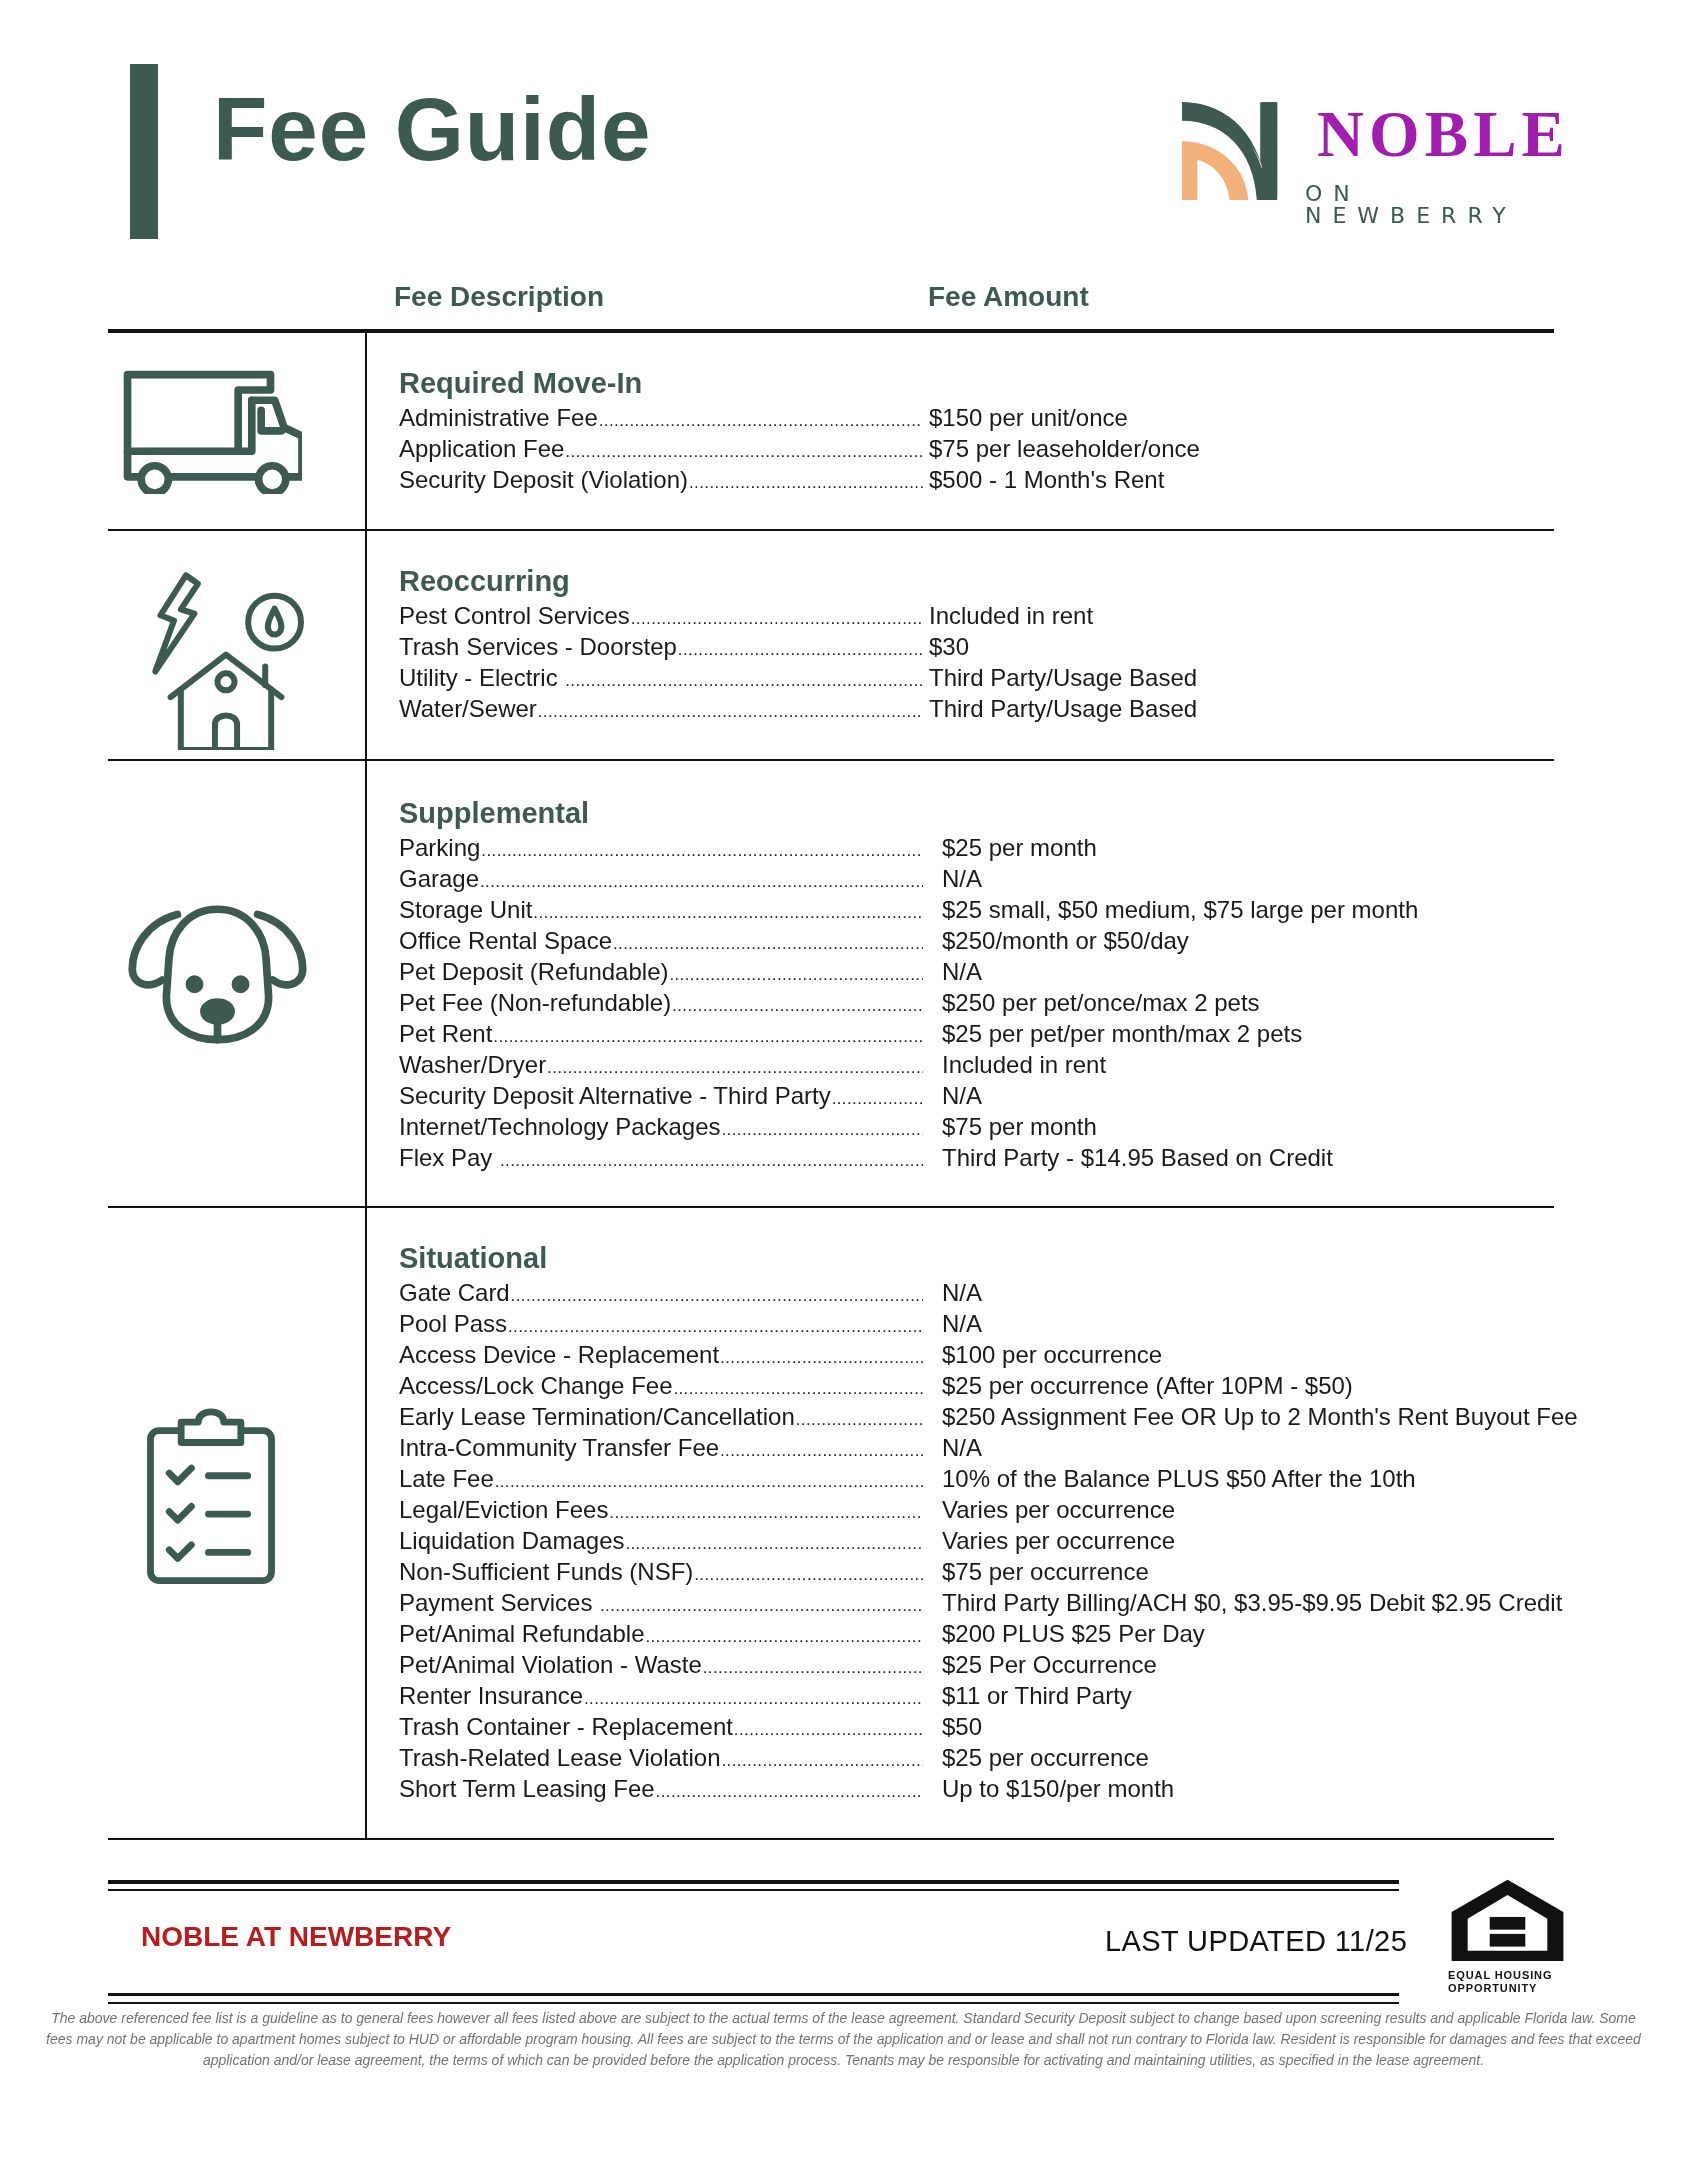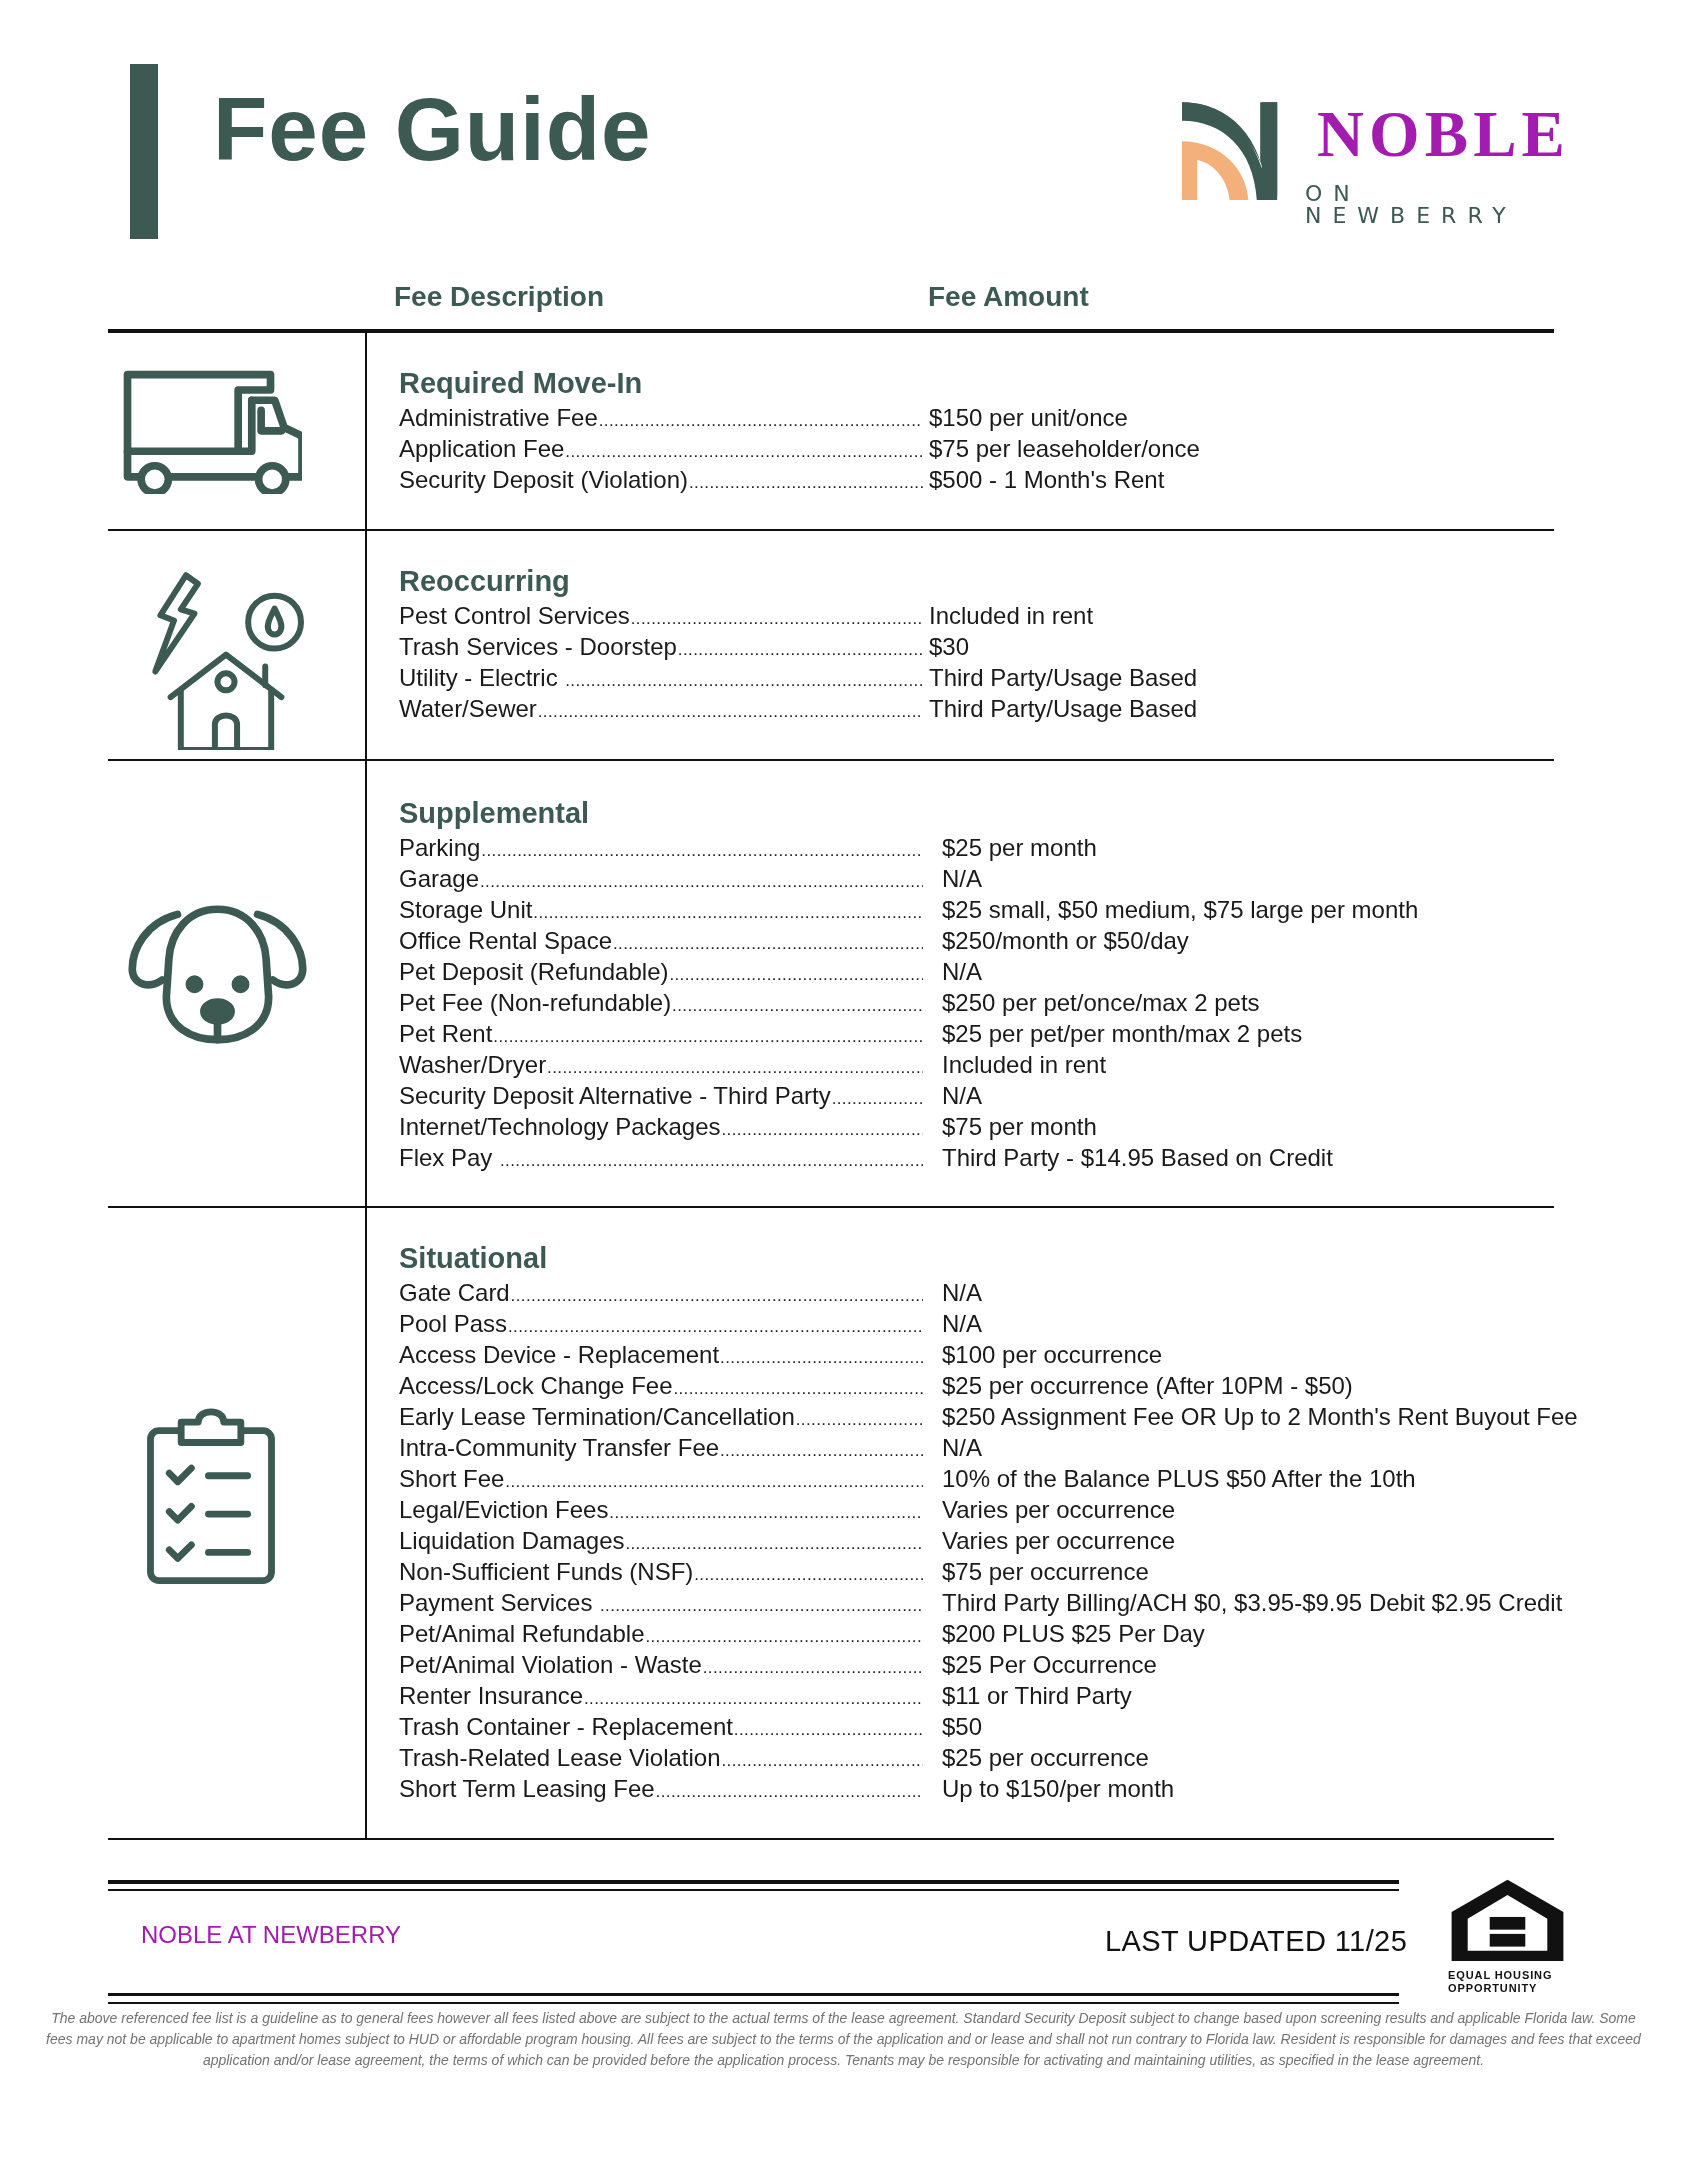--- a/index.html
+++ b/index.html
@@ -19,21 +19,21 @@
   .sec-title { font-size: 29px; font-weight: bold; color: #3d5a52; height: 37px; line-height: 37px; }
   .fee-row { position: relative; height: 31px; line-height: 31px; font-size: 24px; white-space: nowrap; }
   .fee-desc { position: absolute; left: 0; width: 524px; overflow: hidden; }
   .fee-desc::after {
     content: "..................................................................................................................................................................";
     font-size: 17px; letter-spacing: 0.4px; color: #1a1a1a; margin-left: 0.9px;
   }
   .fee-amt { position: absolute; white-space: nowrap; }
   .icon { position: absolute; }
   .footer-rule { position: absolute; left: 108px; width: 1291px; background: #111; }
-  .footer-name { position: absolute; left: 141px; top: 1921px; font-size: 24px; font-weight: normal; color: #a21caf; }
+  .footer-name { position: absolute; left: 141px; top: 1921px; font-size: 28px; font-weight: bold; color: #b91c1c; }
   .footer-date { position: absolute; left: 1105px; top: 1925px; font-size: 29px; color: #111; letter-spacing: 0.4px; }
   .eho { position: absolute; left: 1448px; top: 1878px; width: 119px; }
   .eho-text { font-size: 11px; font-weight: bold; text-align: left; line-height: 12.8px; letter-spacing: 0.9px; color: #111; }
   .disclaimer { position: absolute; left: 43px; top: 2008px; width: 1601px; font-size: 14px; font-style: italic; text-align: center; line-height: 21px; color: #737373; font-family: "Liberation Sans", sans-serif; }
 </style>
 </head>
 <body>
 
 <div class="accent-bar"></div>
 <div class="title">Fee Guide</div>
@@ -203,21 +203,21 @@
     </div>
   <div class="fee-row">
       <span class="fee-desc">Early Lease Termination/Cancellation</span>
       <span class="fee-amt" style="left:543px;">$250 Assignment Fee OR Up to 2 Month's Rent Buyout Fee</span>
     </div>
   <div class="fee-row">
       <span class="fee-desc">Intra-Community Transfer Fee</span>
       <span class="fee-amt" style="left:543px;">N/A</span>
     </div>
   <div class="fee-row">
-      <span class="fee-desc">Short Fee</span>
+      <span class="fee-desc">Late Fee</span>
       <span class="fee-amt" style="left:543px;">10% of the Balance PLUS $50 After the 10th</span>
     </div>
   <div class="fee-row">
       <span class="fee-desc">Legal/Eviction Fees</span>
       <span class="fee-amt" style="left:543px;">Varies per occurrence</span>
     </div>
   <div class="fee-row">
       <span class="fee-desc">Liquidation Damages</span>
       <span class="fee-amt" style="left:543px;">Varies per occurrence</span>
     </div>

